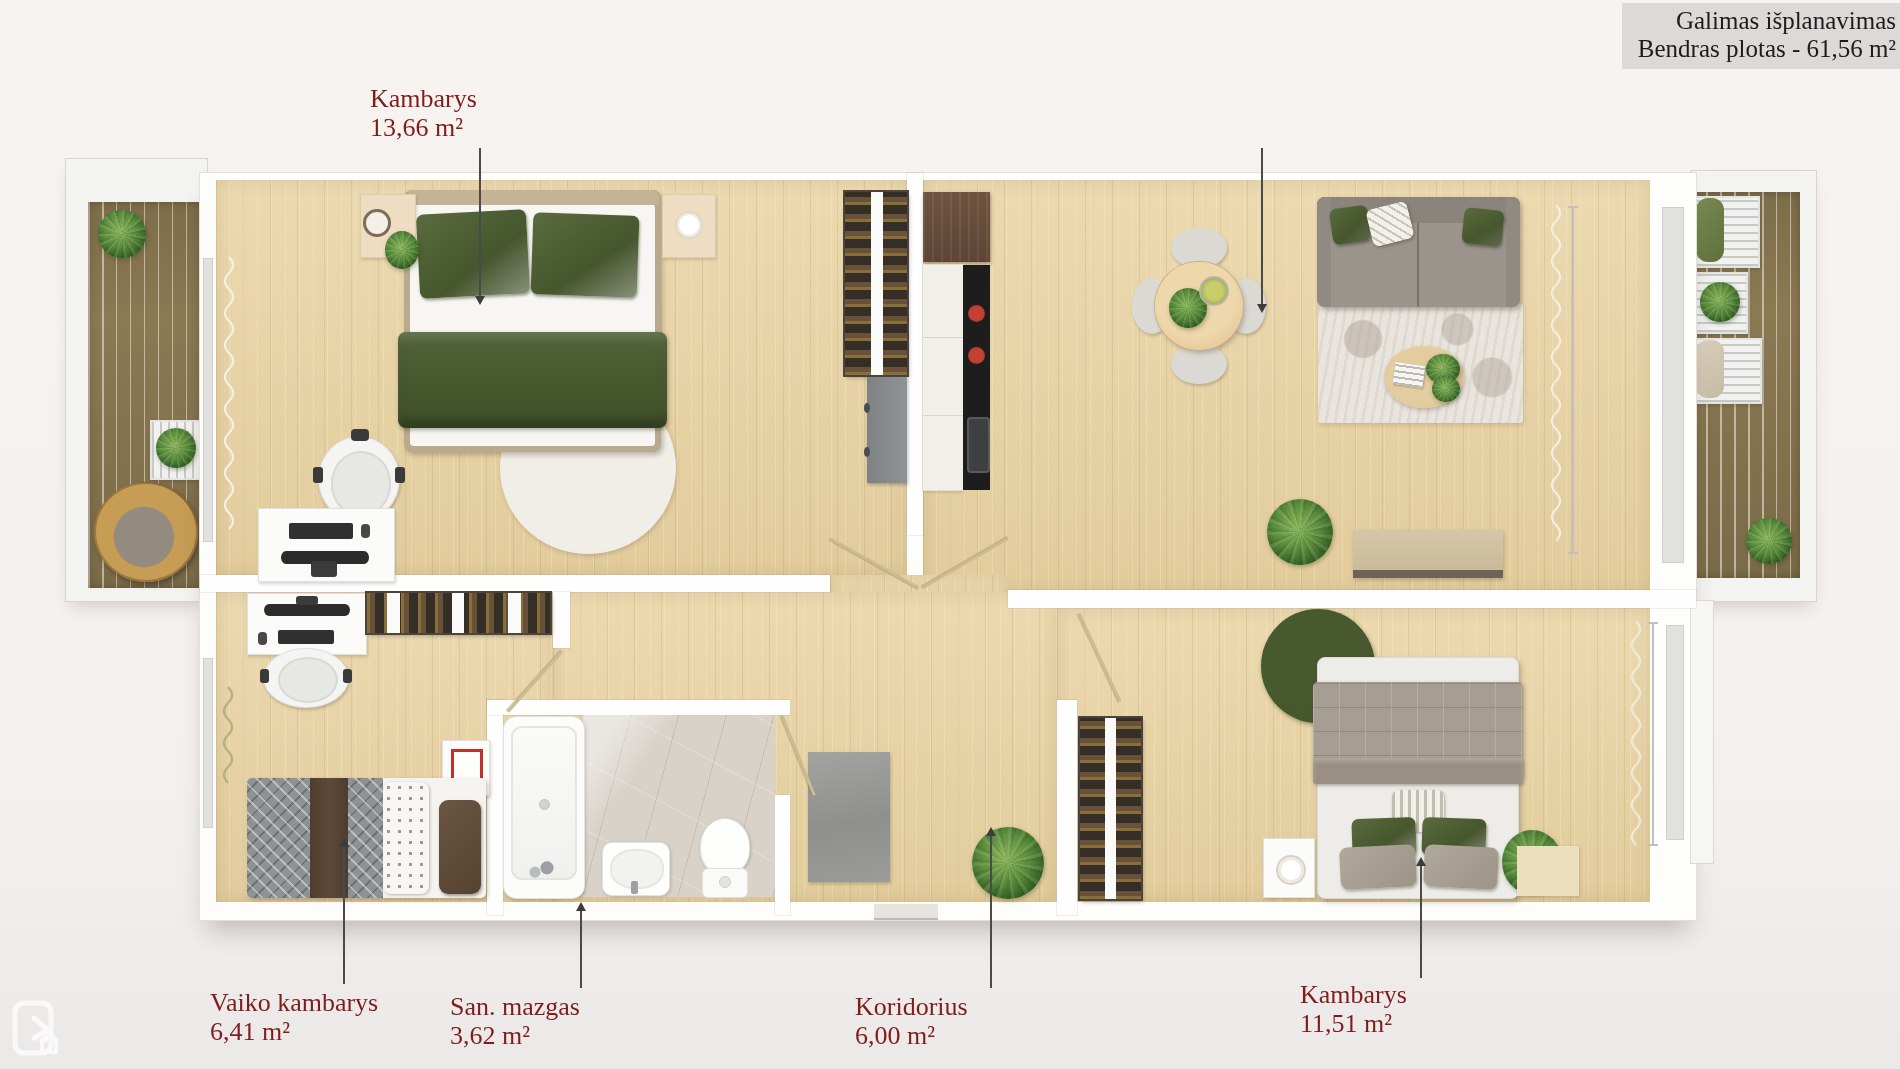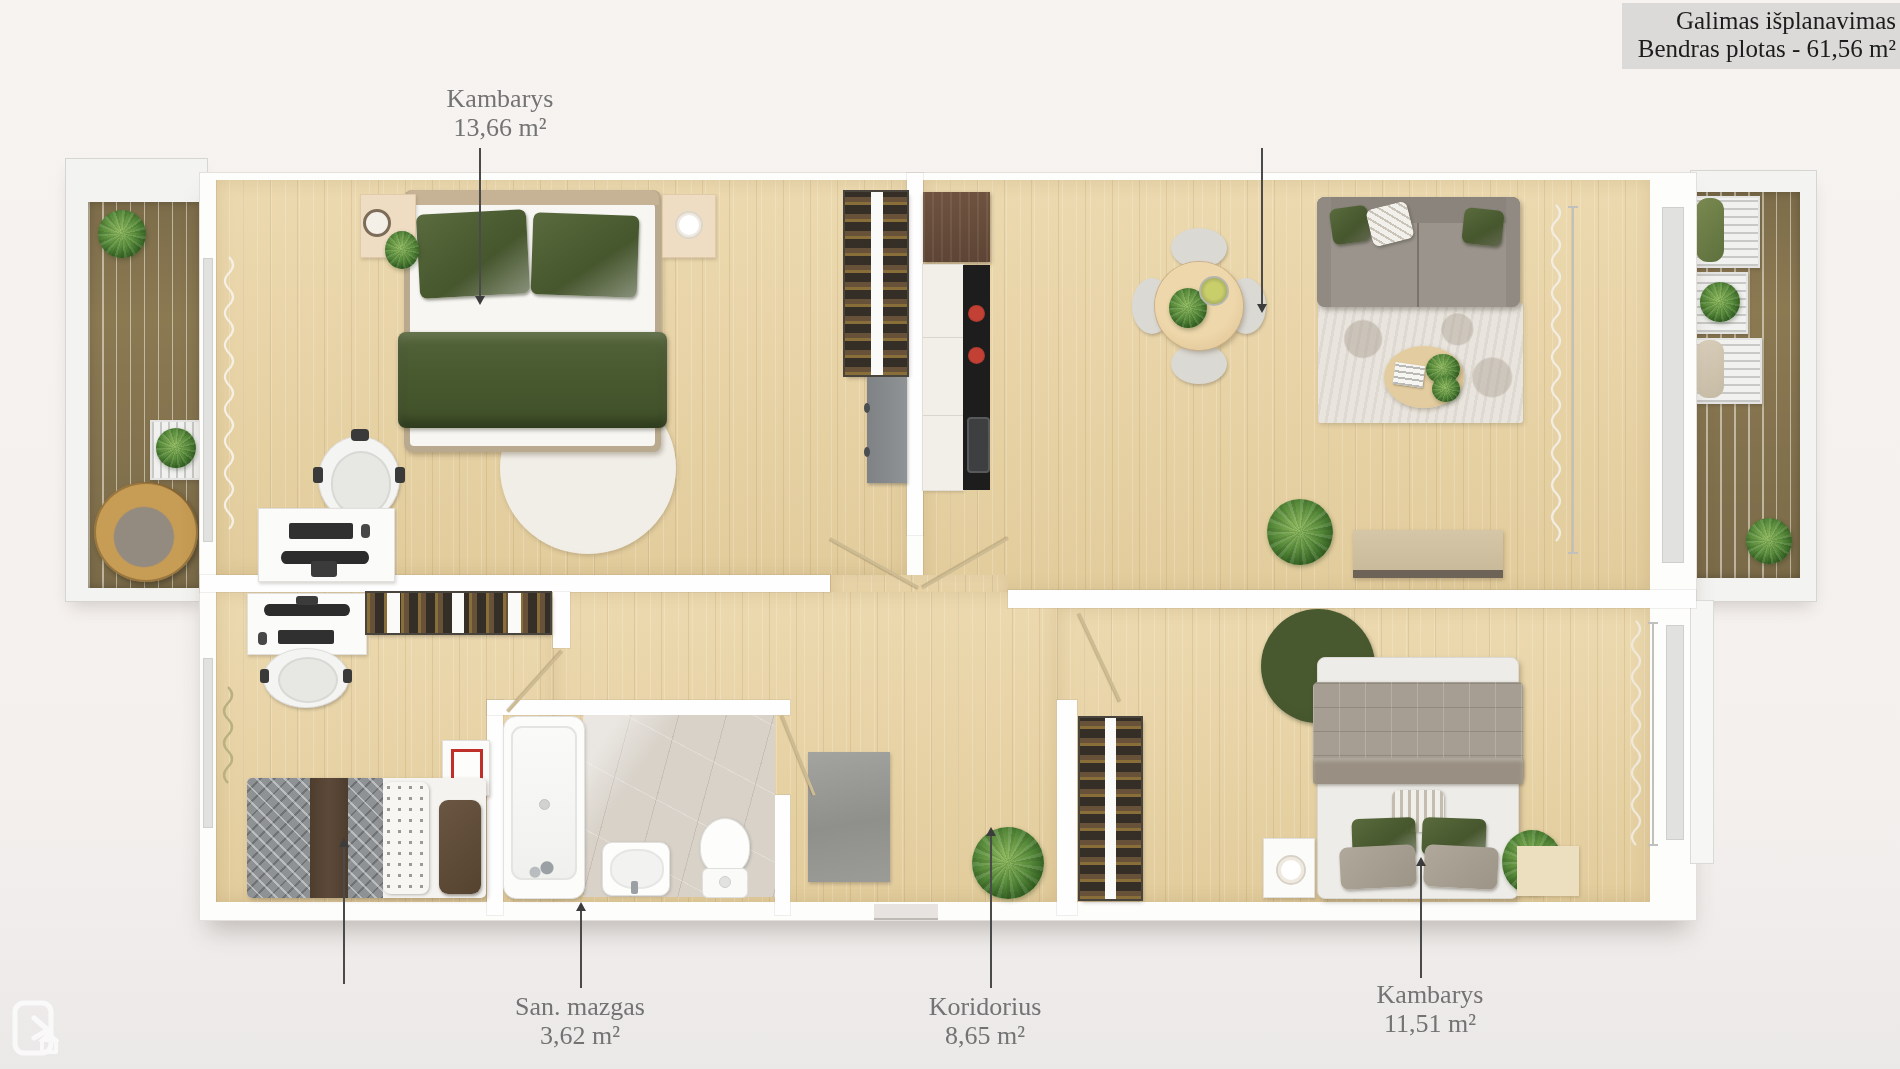--- a/index.html
+++ b/index.html
@@ -58,21 +58,21 @@
     background-image:
       repeating-conic-gradient(rgba(255,255,255,0.10) 0 7deg, rgba(0,0,0,0.08) 7deg 14deg, rgba(0,0,0,0) 14deg 24deg),
       radial-gradient(circle at 45% 42%, #8cb75c 0%, #578a3a 45%, #2f5c1f 76%, #264d18 100%);
     box-shadow:1px 2px 4px rgba(40,60,25,0.35);
   }
   .slat-v{position:absolute;background-color:#f1f1ef;background-image:repeating-linear-gradient(90deg, rgba(150,150,148,0.45) 0 2px, rgba(0,0,0,0) 2px 8px);border:2px solid #e4e4e2;box-shadow:1px 2px 3px rgba(70,60,50,0.25);}
   .slat-h{position:absolute;background-color:#f1f1ef;background-image:repeating-linear-gradient(0deg, rgba(150,150,148,0.45) 0 2px, rgba(0,0,0,0) 2px 8px);border:2px solid #e4e4e2;box-shadow:1px 2px 3px rgba(70,60,50,0.25);}
   .door-leaf{position:absolute;height:3px;background:#cdbb94;transform-origin:0 50%;box-shadow:0 1px 1px rgba(120,100,60,0.35);}
 
   
-  .lbl{position:absolute;width:260px;text-align:center;font-size:26px;line-height:29px;color:#737373;}
+  .lbl{position:absolute;width:260px;font-size:26px;line-height:29px;color:#7f1d1d;}
   .leader{position:absolute;width:1.5px;background:#4a4a4a;}
   .arrD{position:absolute;width:0;height:0;border:5px solid rgba(0,0,0,0);border-top:9px solid #3c3c3c;}
   .arrU{position:absolute;width:0;height:0;border:5px solid rgba(0,0,0,0);border-bottom:9px solid #3c3c3c;}
 
   #titlebox{
     position:absolute;top:3px;right:0;background:#dbdad8;color:#1c1c1c;
     padding:4px 12px 6px 16px;text-align:right;font-size:25px;line-height:28px;
   }
   #watermark{position:absolute;left:12px;top:1000px;display:flex;align-items:center;gap:12px;opacity:0.75;}
   #watermark .wm-text{font-family:"Liberation Sans",sans-serif;font-weight:bold;font-size:42px;color:#ffffff;letter-spacing:1px;}
@@ -338,33 +338,37 @@
   <div class="lbl" style="left:370px;top:84px;">
     <div>Kambarys</div>
     <div>13,66 m²</div>
   </div>
   <div class="leader" style="left:479px;top:148px;height:150px;"></div>
   <div class="arrD" style="left:475px;top:296px;"></div>
 
   <div class="leader" style="left:1261px;top:148px;height:158px;"></div>
   <div class="arrD" style="left:1257px;top:304px;"></div>
 
+  <div class="lbl" style="left:210px;top:988px;">
+    <div>Vaiko kambarys</div>
+    <div>6,41 m²</div>
+  </div>
   <div class="leader" style="left:343px;top:842px;height:142px;"></div>
   <div class="arrU" style="left:339px;top:833px;"></div>
 
   <div class="lbl" style="left:450px;top:992px;">
     <div>San. mazgas</div>
     <div>3,62 m²</div>
   </div>
   <div class="leader" style="left:580px;top:906px;height:82px;"></div>
   <div class="arrU" style="left:576px;top:897px;"></div>
 
   <div class="lbl" style="left:855px;top:992px;">
     <div>Koridorius</div>
-    <div>8,65 m²</div>
+    <div>6,00 m²</div>
   </div>
   <div class="leader" style="left:990px;top:831px;height:157px;"></div>
   <div class="arrU" style="left:986px;top:822px;"></div>
 
   <div class="lbl" style="left:1300px;top:980px;">
     <div>Kambarys</div>
     <div>11,51 m²</div>
   </div>
   <div class="leader" style="left:1420px;top:861px;height:117px;"></div>
   <div class="arrU" style="left:1416px;top:852px;"></div>

